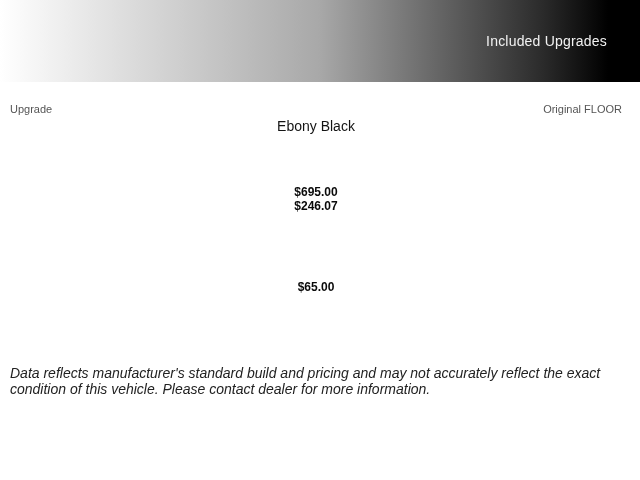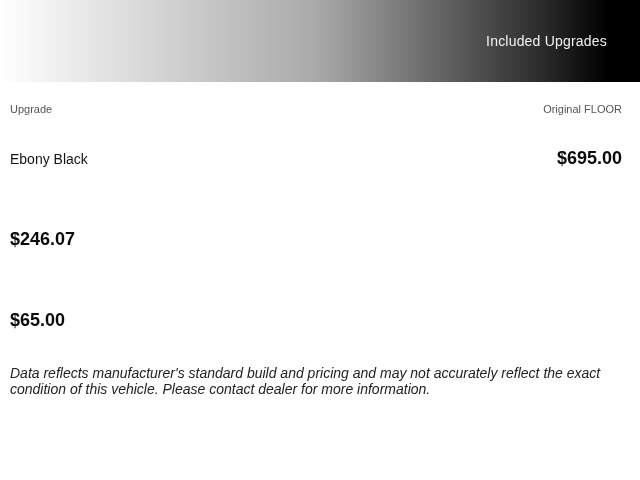--- a/index.html
+++ b/index.html
@@ -44,27 +44,28 @@
     font-size: 11px;
     color: #555555;
   }
   .rows { flex: 0 0 auto; }
   .upgrade-row {
     height: 81px;
     display: flex;
     align-items: center;
     justify-content: space-between;
     padding: 0 18px 0 10px;
+    flex-direction: column;
   }
   .upgrade-name {
     font-size: 14px;
     color: #141414;
   }
   .upgrade-price {
-    font-size: 18px;
+    font-size: 12px;
     font-weight: 700;
     color: #0a0a0a;
   }
   .disclaimer {
     padding: 4px 18px 0 10px;
     font-size: 14px;
     font-style: italic;
     color: #222222;
   }
 </style>

